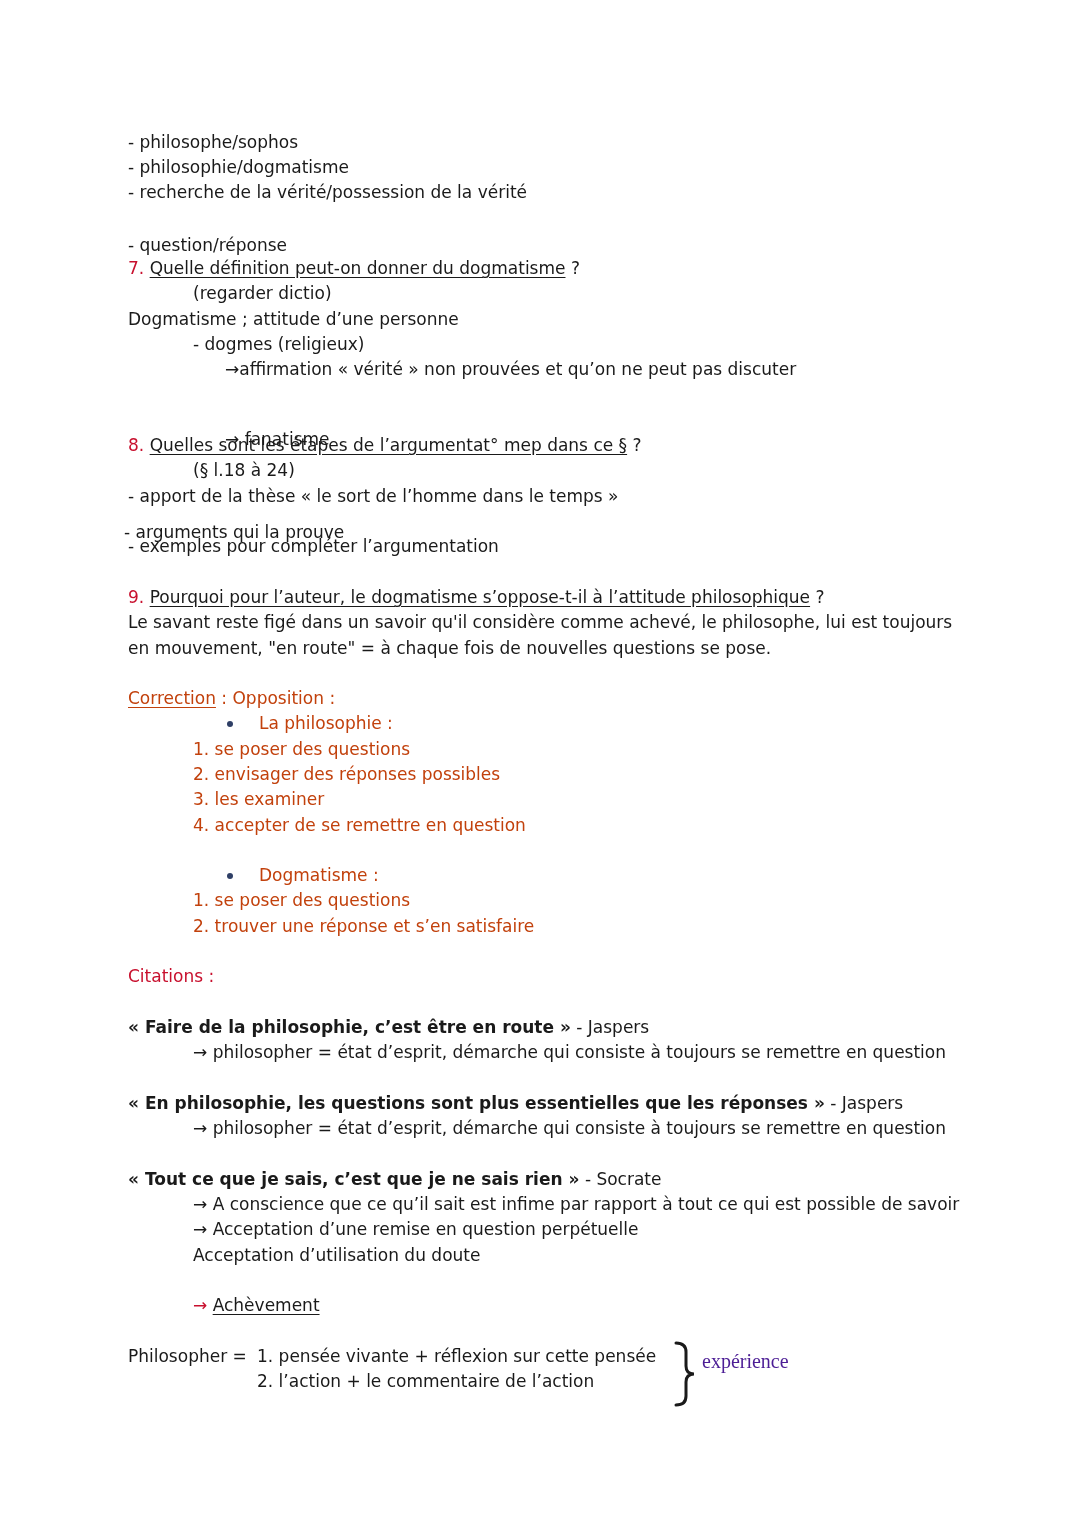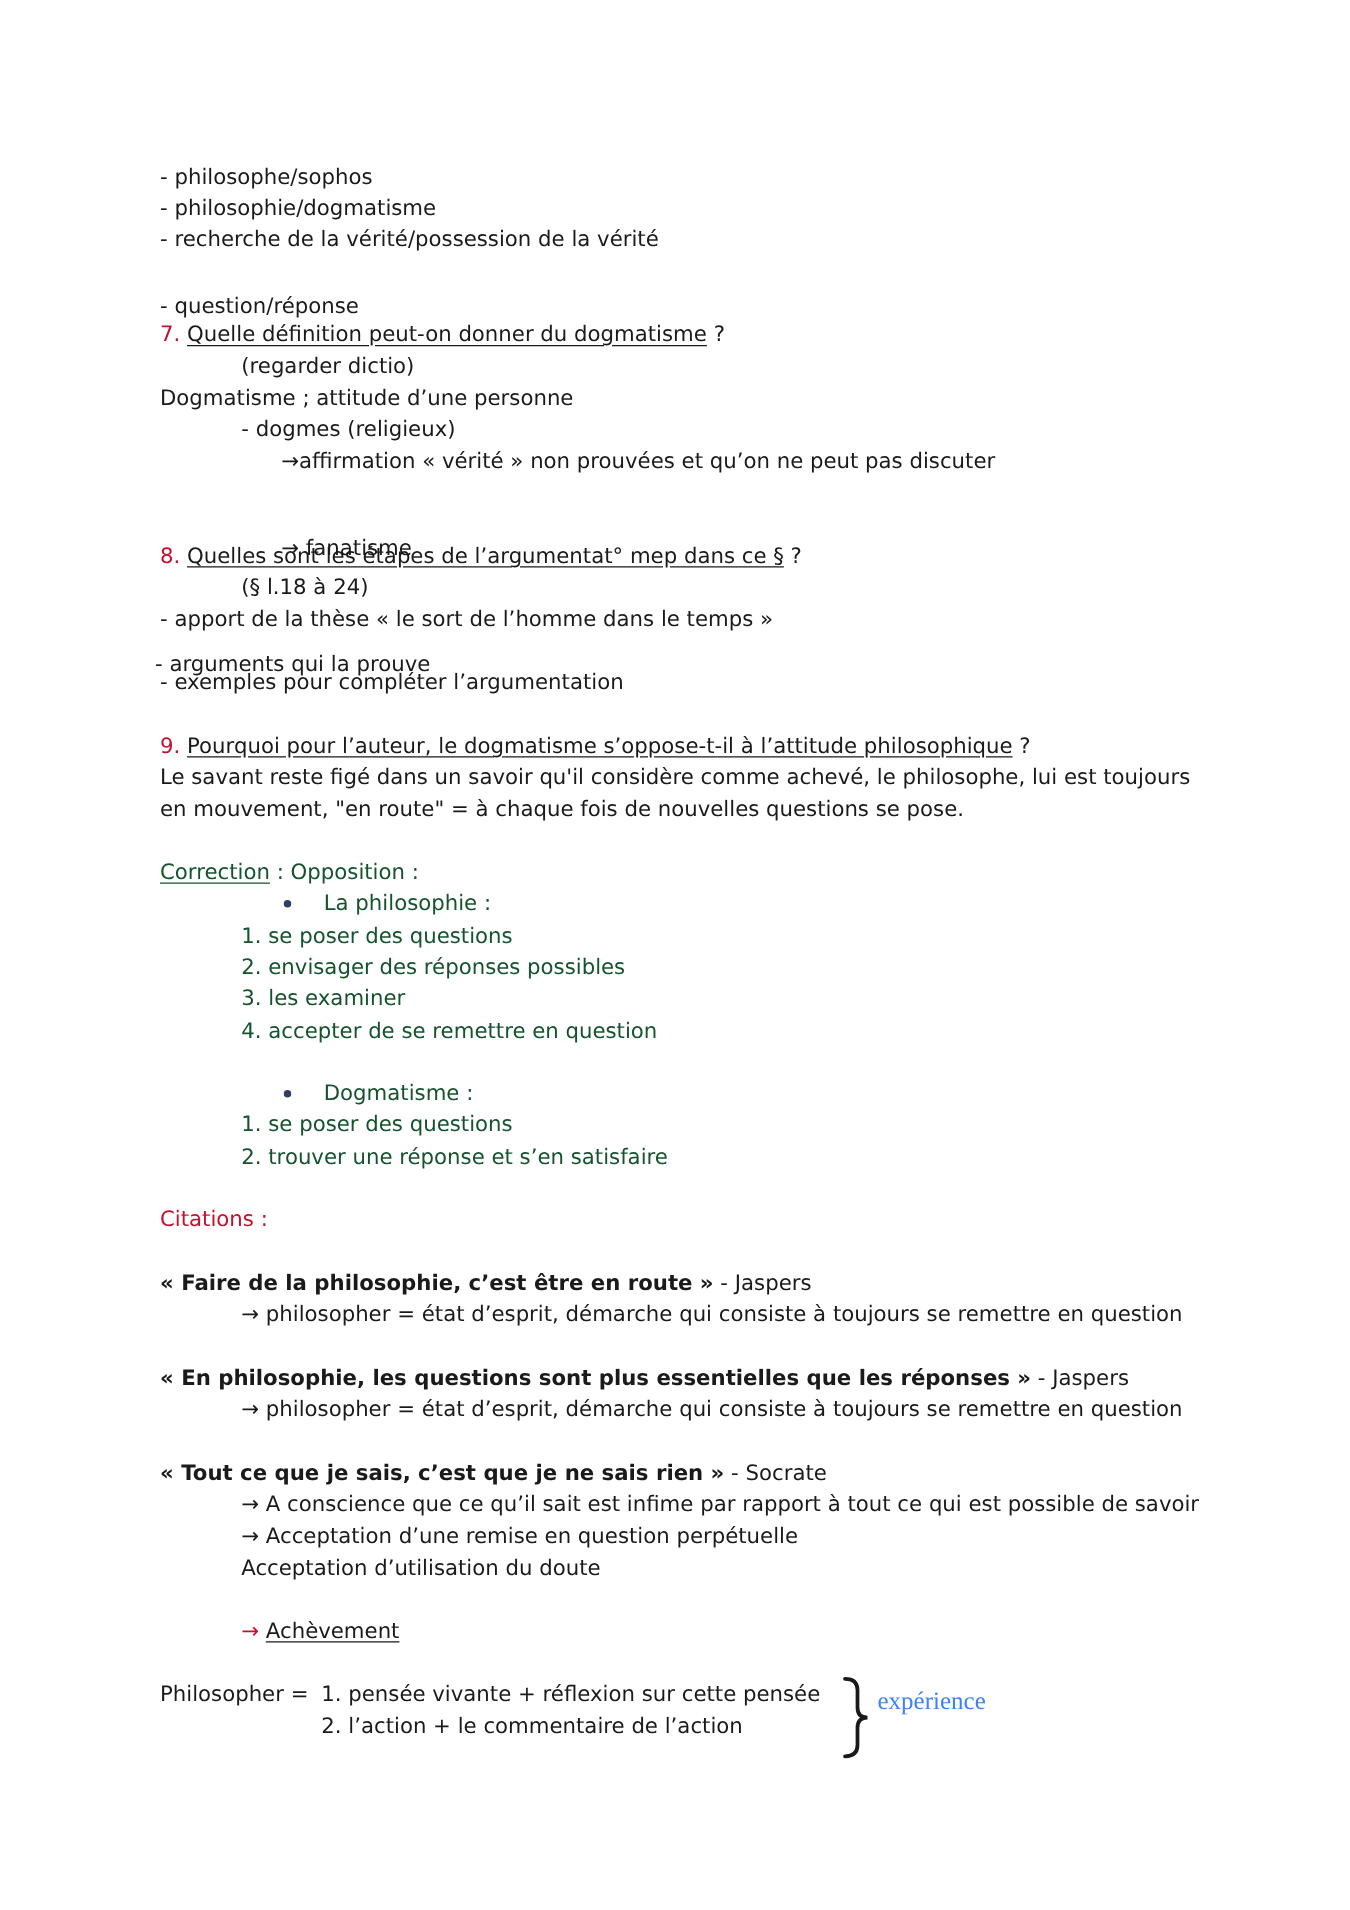--- a/index.html
+++ b/index.html
@@ -1,23 +1,23 @@
 <!DOCTYPE html>
 <html><head>
 <meta charset="utf-8">
 <style>
   html, body { margin: 0; padding: 0; background: #ffffff; }
   body { width: 1080px; height: 1528px; position: relative; overflow: hidden;
          font-family: "DejaVu Sans", sans-serif; font-size: 17px; color: #1a1a1a; }
   .line { position: absolute; white-space: nowrap; line-height: 22px; }
   .red { color: #c8102e; }
-  .blue { color: #14532d; }
+  .blue { color: #c2410c; }
   .u { text-decoration: underline; text-underline-offset: 3px; }
   .b { font-weight: bold; }
-  .serif { font-family: "Liberation Serif", serif; font-size: 20px; color: #3b82f6; }
+  .serif { font-family: "Liberation Serif", serif; font-size: 20px; color: #4c1d95; }
   .bullet { display: inline-block; width: 6px; height: 6px; border-radius: 50%; background: #2e3f66; vertical-align: middle; margin-right: 26px; }
   .brace { position: absolute; }
 </style>
 </head>
 <body>
 
 <div class="line" style="left:128px; top:131px;">- philosophe/sophos</div>
 <div class="line" style="left:128px; top:156px;">- philosophie/dogmatisme</div>
 <div class="line" style="left:128px; top:181px;">- recherche de la vérité/possession de la vérité</div>
 <div class="line" style="left:128px; top:206px;margin-top:28px;">- question/réponse</div>

